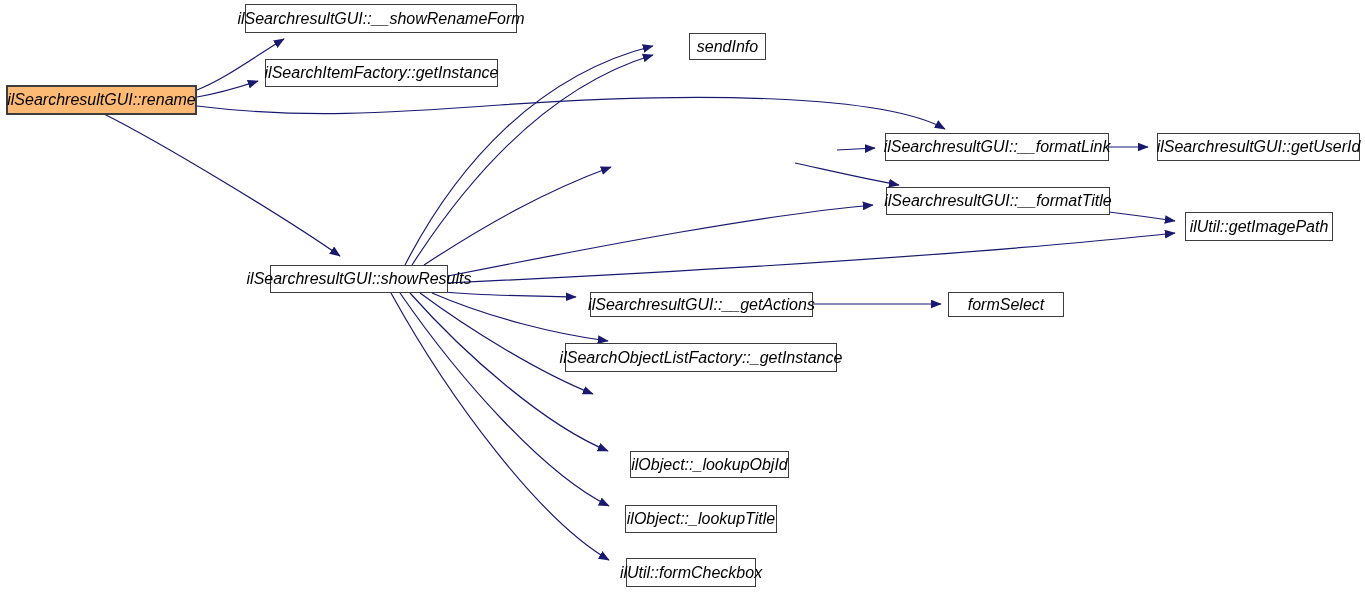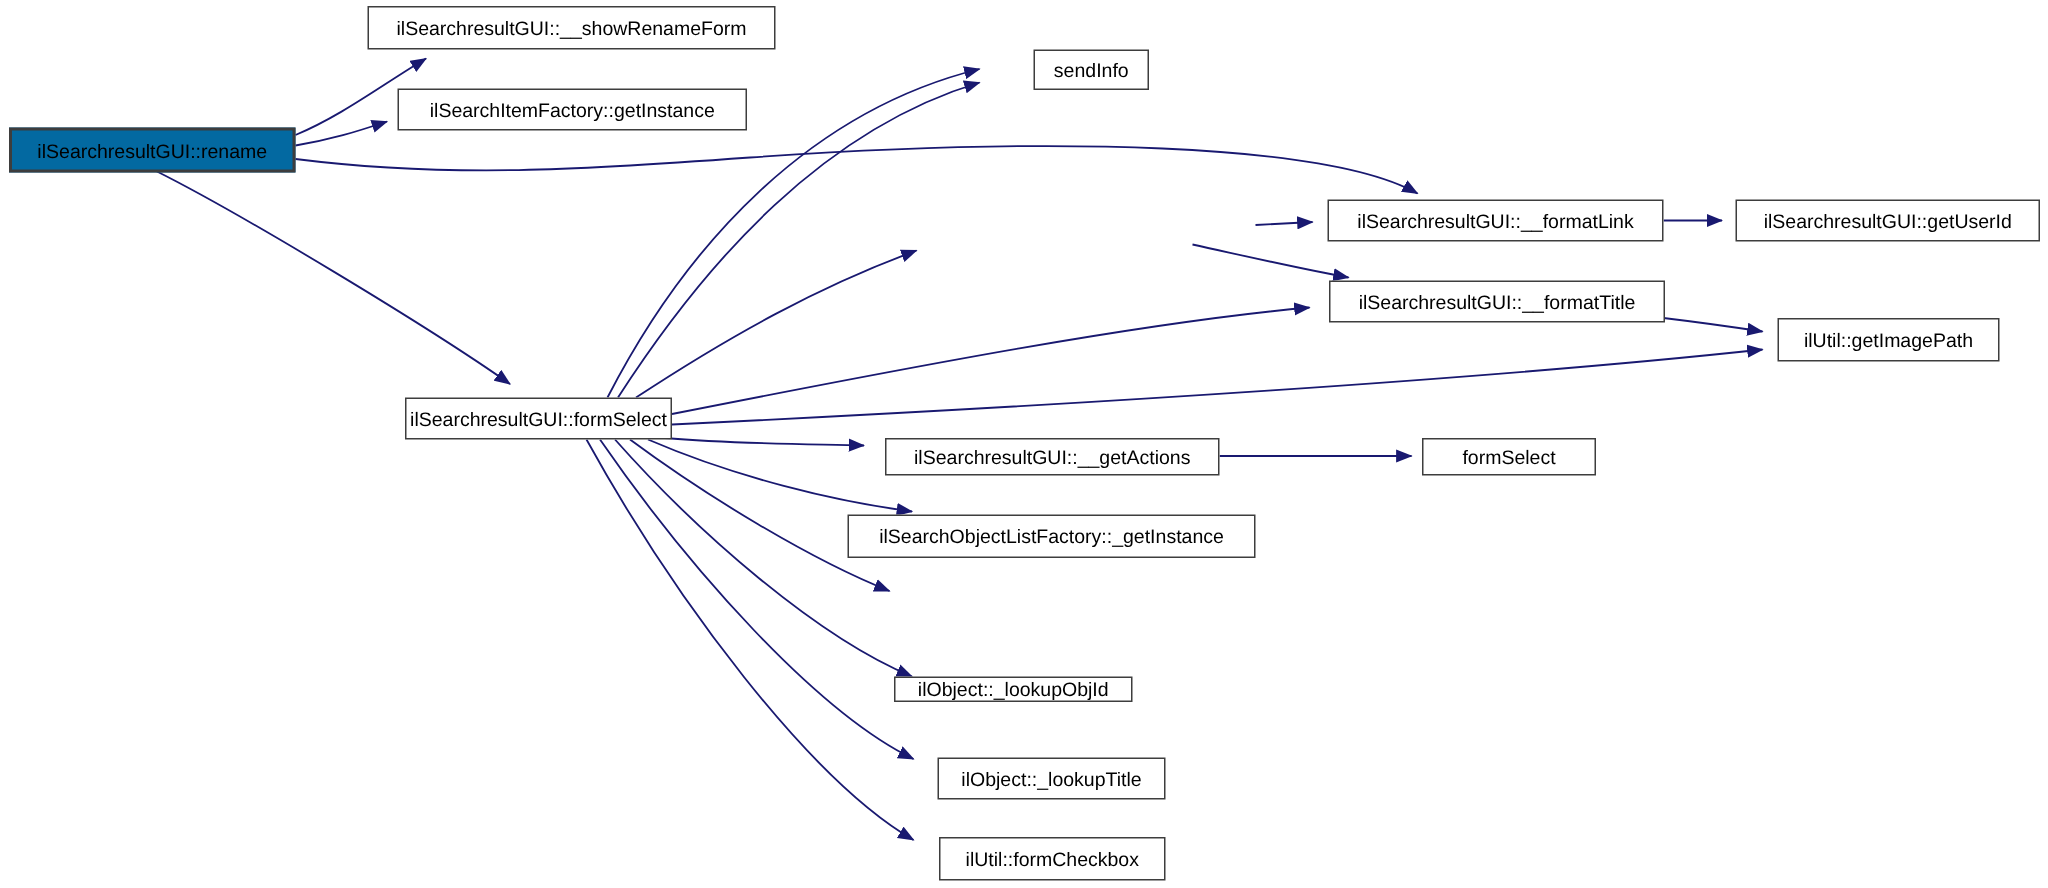--- a/index.html
+++ b/index.html
@@ -10,30 +10,31 @@
     font-family:"Liberation Sans","DejaVu Sans",sans-serif;
     overflow:hidden;
   }
   #edges{position:absolute;left:0;top:0;width:1365px;height:592px;}
   .node{
     position:absolute;
     box-sizing:border-box;
     background:#ffffff;
     border:1px solid #3d3d3d;
     color:#000000;
-    font-size:13px;
+    font-size:16px;
     line-height:1;
     display:flex;
     align-items:center;
     justify-content:center;
     white-space:nowrap;
     cursor:pointer;
+    font-style:italic;
   }
   .node.highlight{
-    background:#0369a1;
+    background:#fdba74;
     border:2px solid #3d3d3d;
   }
   .edge{
     fill:none;
     stroke:#191970;
     stroke-width:1.2;
   }
 </style>
 </head>
 <body>
@@ -70,37 +71,37 @@
   </svg>
 
   <div class="node highlight" style="left:6px;top:85px;width:191px;height:30px">ilSearchresultGUI::rename</div>
 
   <div class="node" style="left:245px;top:4px;width:272px;height:29px">ilSearchresultGUI::__showRenameForm</div>
 
   <div class="node" style="left:265px;top:59px;width:233px;height:28px">ilSearchItemFactory::getInstance</div>
 
   <div class="node" style="left:689px;top:33px;width:77px;height:27px">sendInfo</div>
 
-  <div class="node" style="left:270px;top:265px;width:178px;height:28px">ilSearchresultGUI::formSelect</div>
+  <div class="node" style="left:270px;top:265px;width:178px;height:28px">ilSearchresultGUI::showResults</div>
 
 
   <div class="node" style="left:885px;top:133px;width:224px;height:28px">ilSearchresultGUI::__formatLink</div>
 
   <div class="node" style="left:1157px;top:133px;width:203px;height:28px">ilSearchresultGUI::getUserId</div>
 
   <div class="node" style="left:886px;top:187px;width:224px;height:28px">ilSearchresultGUI::__formatTitle</div>
 
   <div class="node" style="left:1185px;top:212px;width:148px;height:29px">ilUtil::getImagePath</div>
 
   <div class="node" style="left:590px;top:292px;width:223px;height:25px">ilSearchresultGUI::__getActions</div>
 
   <div class="node" style="left:948px;top:292px;width:116px;height:25px">formSelect</div>
 
   <div class="node" style="left:565px;top:343px;width:272px;height:29px">ilSearchObjectListFactory::_getInstance</div>
 
 
-  <div class="node" style="left:596px;top:451px;width:159px;height:17px">ilObject::_lookupObjId</div>
+  <div class="node" style="left:630px;top:451px;width:159px;height:27px">ilObject::_lookupObjId</div>
 
   <div class="node" style="left:625px;top:505px;width:152px;height:28px">ilObject::_lookupTitle</div>
 
-  <div class="node" style="left:626px;top:558px;width:151px;height:29px">ilUtil::formCheckbox</div>
+  <div class="node" style="left:626px;top:558px;width:130px;height:29px">ilUtil::formCheckbox</div>
 
 </div>
 
 </body></html>

